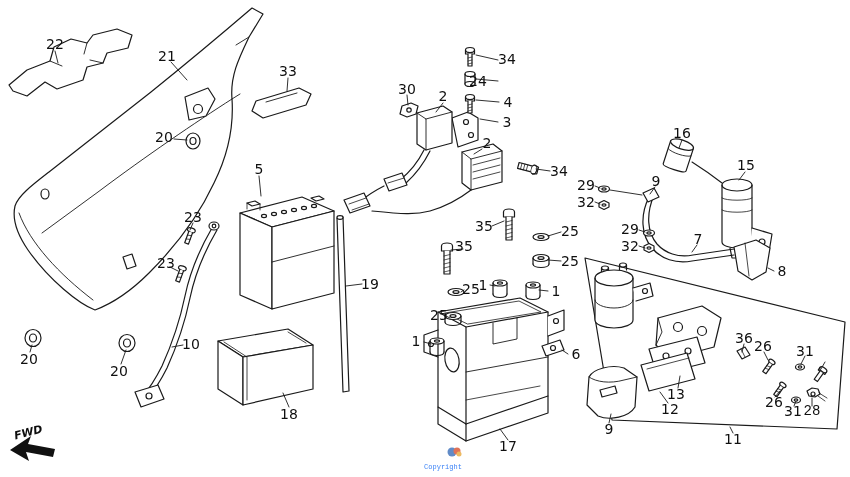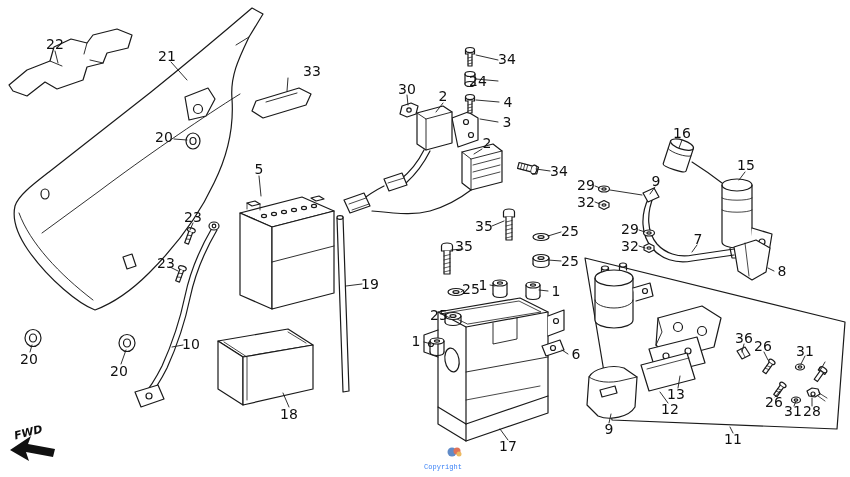--- a/index.html
+++ b/index.html
@@ -403,21 +403,21 @@
     </g>
 
     <g>
       <path d="M10,450 L31,436 L28,444 L55,449 L53,457 L26,452 L29,461 Z" fill="#111" stroke="none"></path>
     </g>
   </svg>
 
   <div>
       <span class="callout" style="left: 55px; top: 44px;">22</span>
       <span class="callout" style="left: 167px; top: 56px;">21</span>
-      <span class="callout" style="left: 288px; top: 71px; margin-left: 24px;">33</span>
+      <span class="callout" style="left: 288px; top: 71px;">33</span>
       <span class="callout" style="left: 407px; top: 89px;">30</span>
       <span class="callout" style="left: 443px; top: 96px;">2</span>
       <span class="callout" style="left: 507px; top: 59px;">34</span>
       <span class="callout" style="left: 478px; top: 81px;">24</span>
       <span class="callout" style="left: 508px; top: 102px;">4</span>
       <span class="callout" style="left: 507px; top: 122px;">3</span>
       <span class="callout" style="left: 487px; top: 143px;">2</span>
       <span class="callout" style="left: 559px; top: 171px;">34</span>
       <span class="callout" style="left: 682px; top: 133px;">16</span>
       <span class="callout" style="left: 746px; top: 165px;">15</span>
@@ -448,21 +448,21 @@
       <span class="callout" style="left: 289px; top: 414px;">18</span>
       <span class="callout" style="left: 576px; top: 354px;">6</span>
       <span class="callout" style="left: 744px; top: 338px;">36</span>
       <span class="callout" style="left: 763px; top: 346px;">26</span>
       <span class="callout" style="left: 805px; top: 351px;">31</span>
       <span class="callout" style="left: 827px; top: 340px; margin-left: 40px;">27</span>
       <span class="callout" style="left: 676px; top: 394px;">13</span>
       <span class="callout" style="left: 670px; top: 409px;">12</span>
       <span class="callout" style="left: 774px; top: 402px;">26</span>
       <span class="callout" style="left: 793px; top: 411px;">31</span>
-      <span class="callout" style="left: 812px; top: 411px;">28</span>
+      <span class="callout" style="left: 812px; top: 411px; font-family: Liberation Mono, monospace;">28</span>
       <span class="callout" style="left: 609px; top: 429px;">9</span>
       <span class="callout" style="left: 733px; top: 439px;">11</span>
       <span class="callout" style="left: 508px; top: 446px;">17</span>
     </div>
 
   <span class="fwd">FWD</span>
 
   <svg class="ari-logo" width="16" height="14" viewBox="0 0 16 14">
     <circle cx="5" cy="7" r="4.5" fill="#3a6fba"></circle>
     <circle cx="10" cy="6" r="3.5" fill="#d9502e"></circle>

